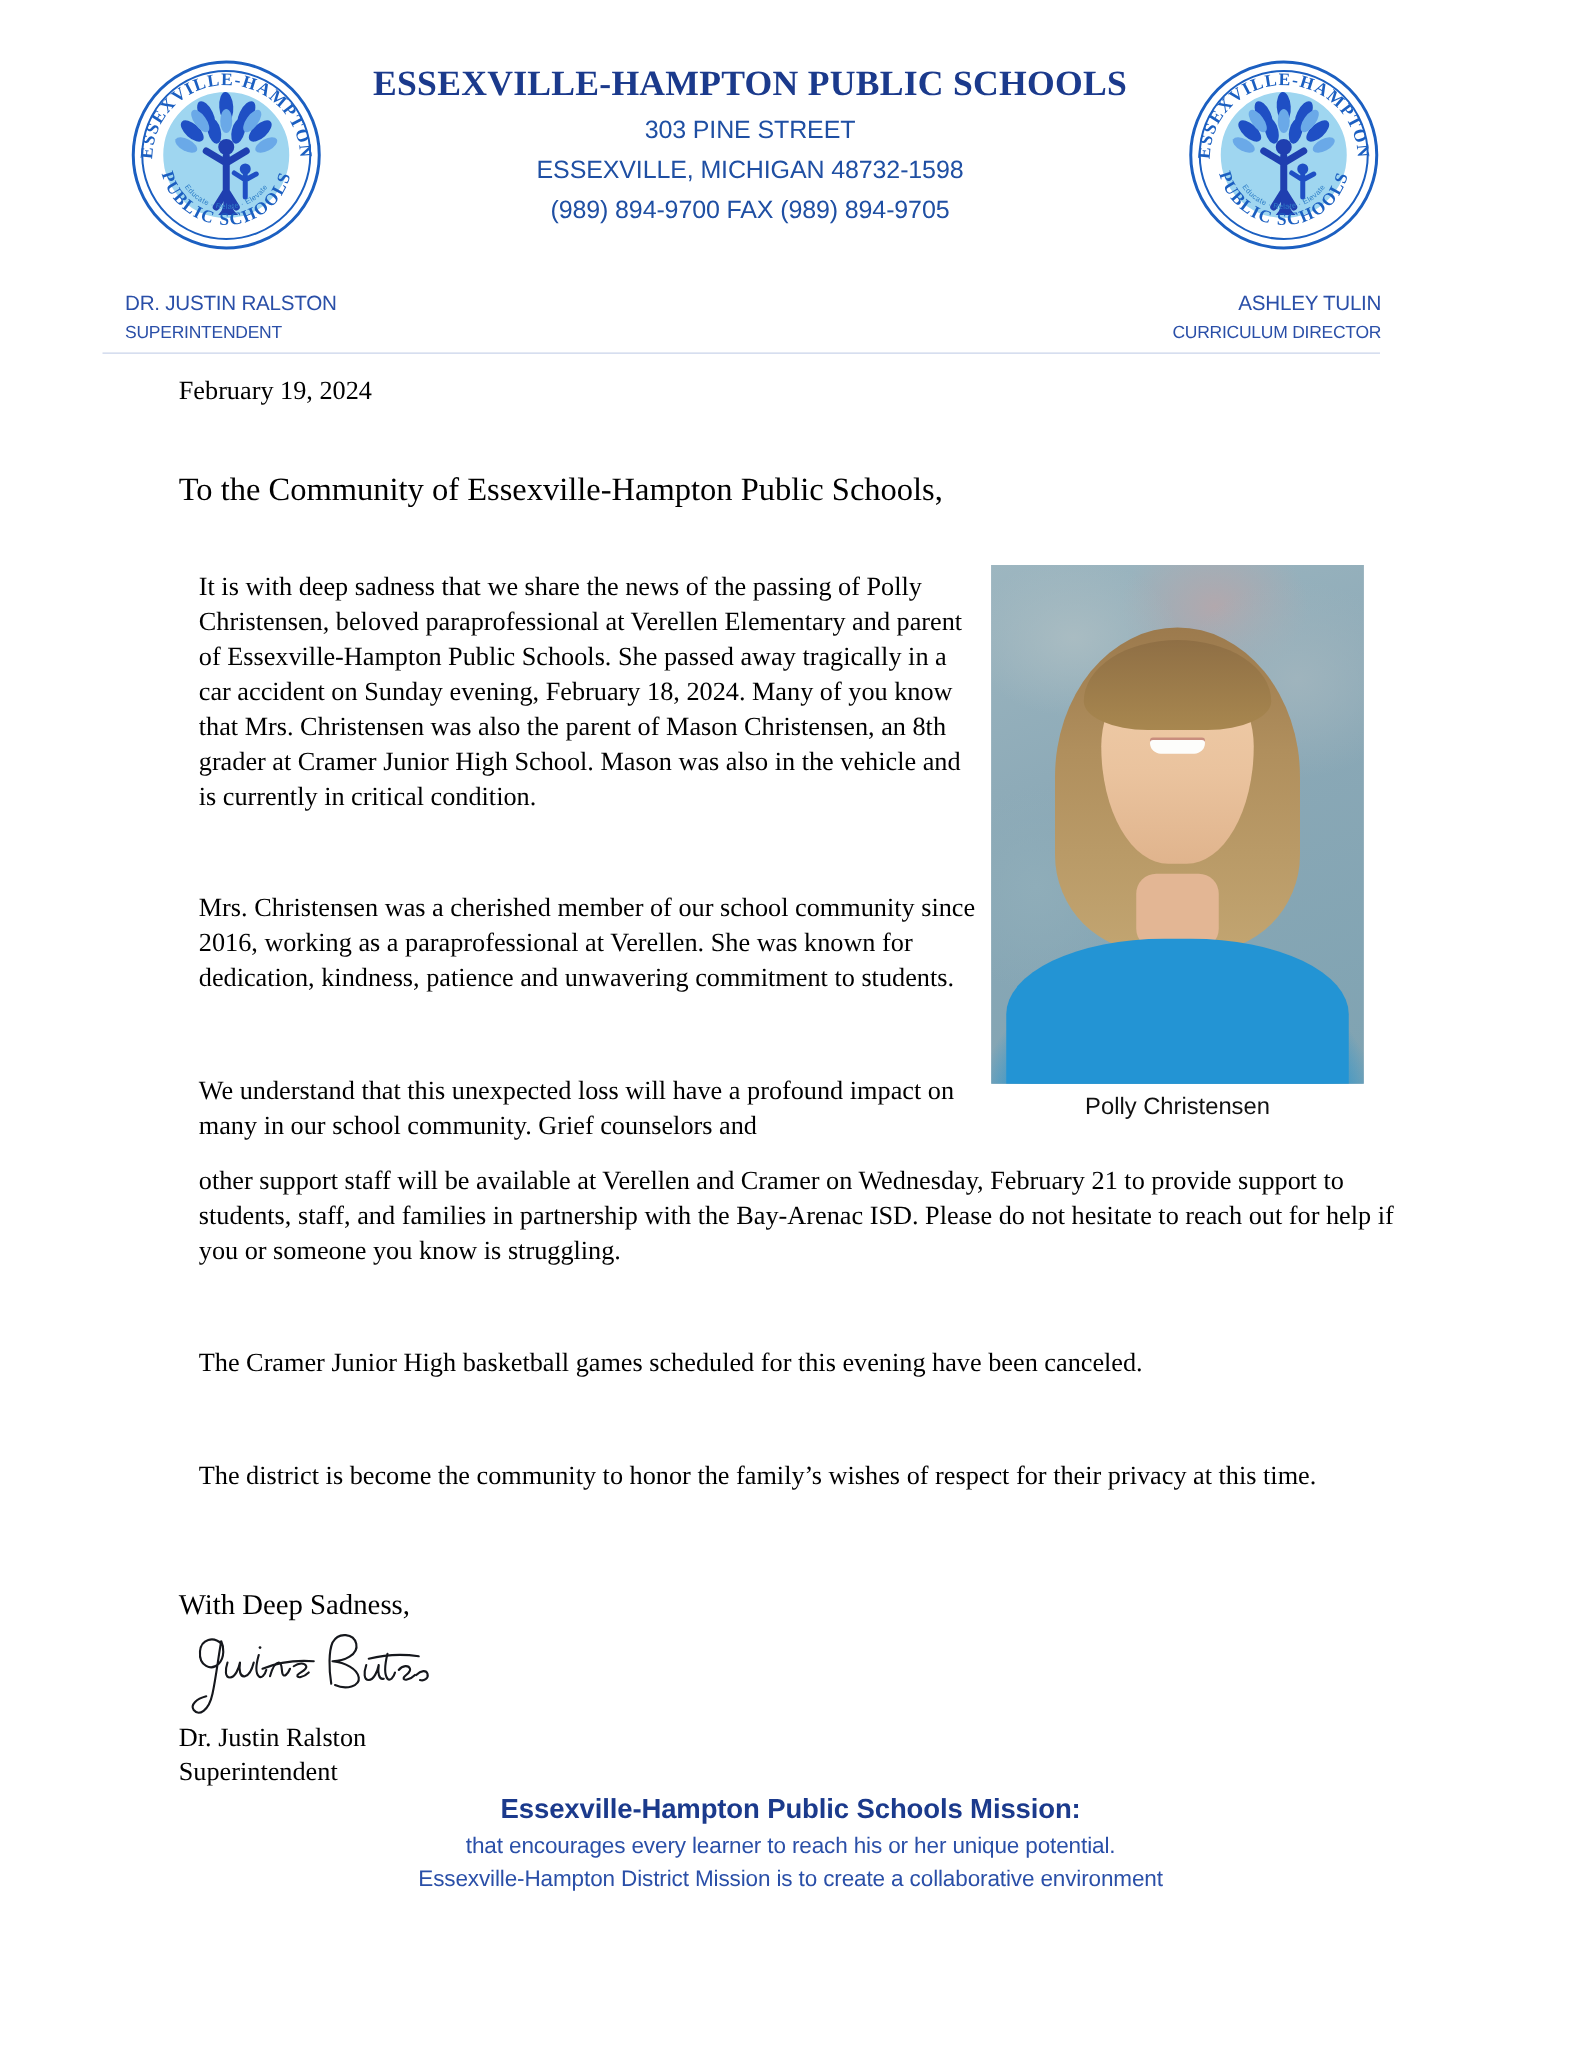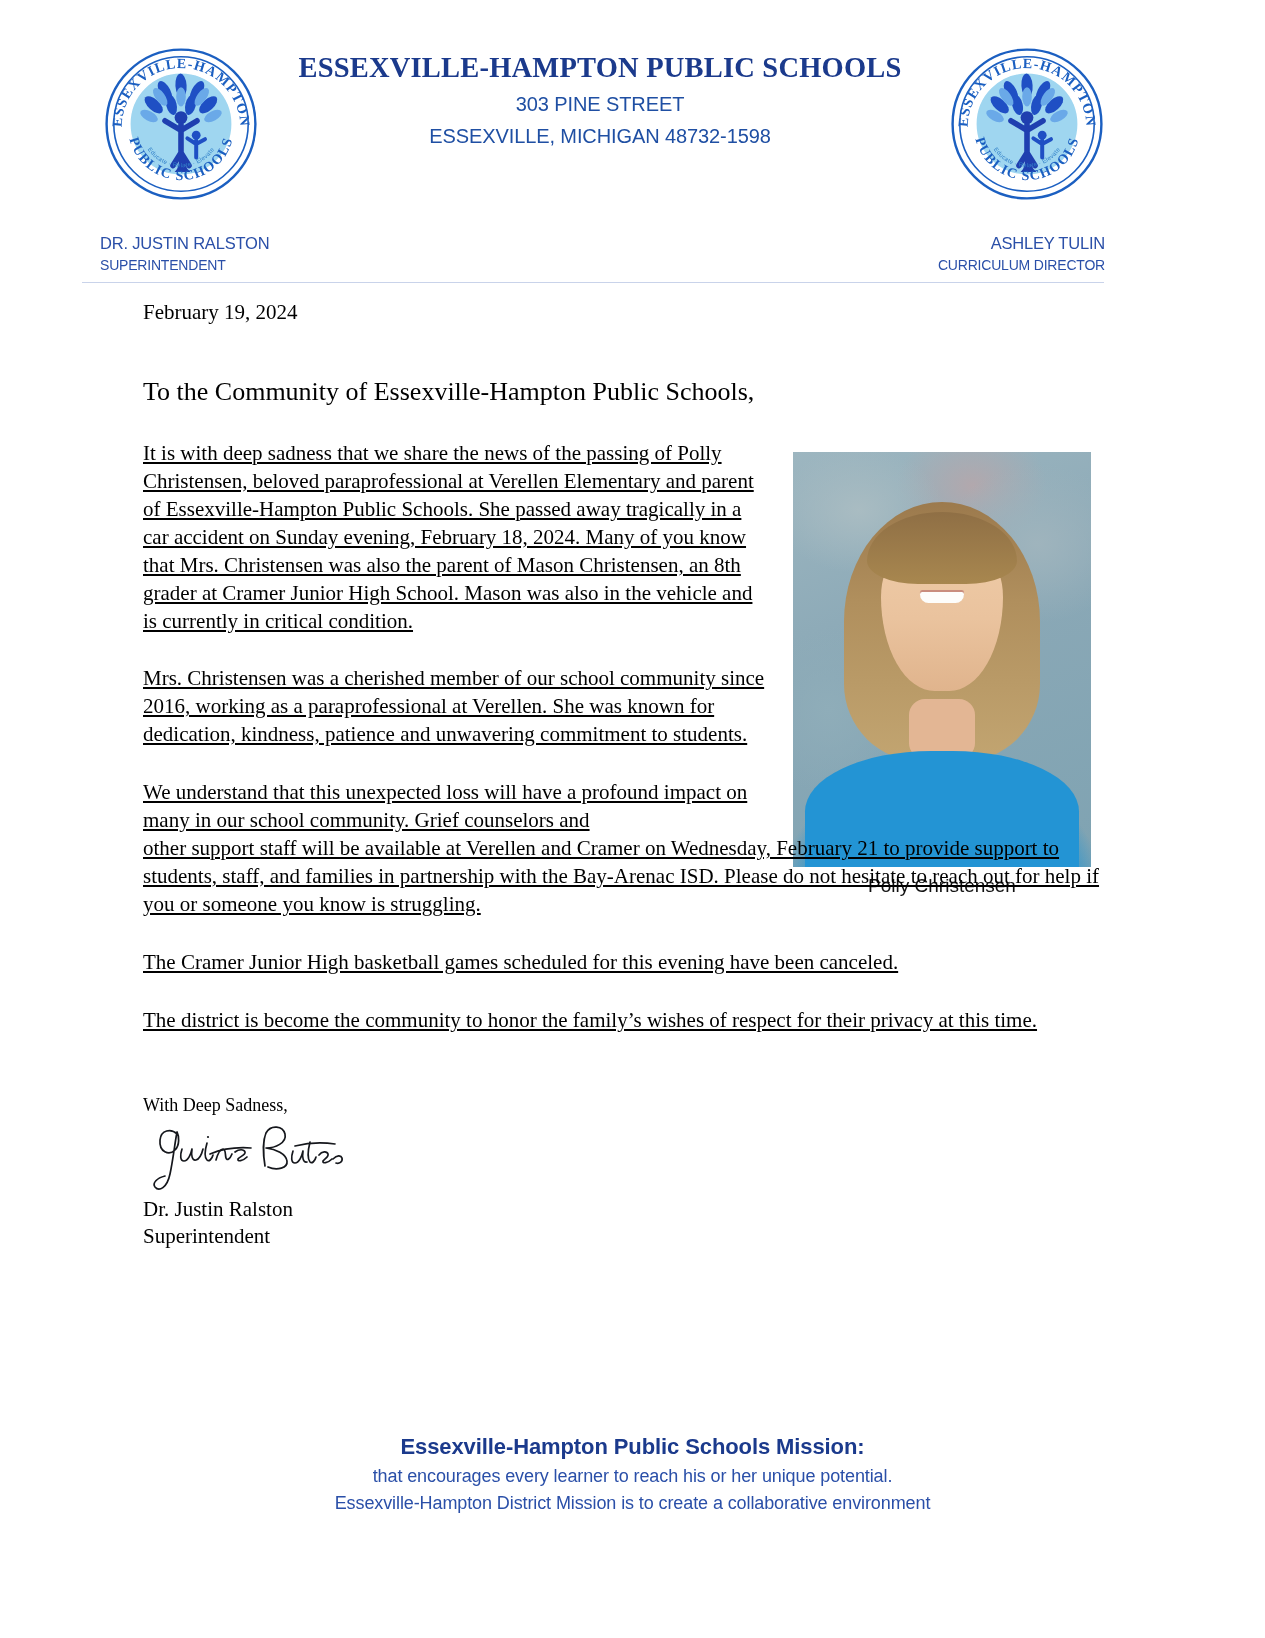--- a/index.html
+++ b/index.html
@@ -103,22 +103,21 @@
     font-size: 21px;
     margin-bottom: 0;
   }
   .salutation {
     font-size: 26px;
     margin-top: 52px;
   }
   p.para {
     font-size: 21px;
     line-height: 1.33;
-    margin: 0;
-    text-decoration: underline;
+    margin: 16px;
   }
   .gap-lg { height: 33px; }
   .gap-md { height: 30px; }
 
   
   .narrow { width: 628px; }
   .wide   { width: 960px; }
 
   
   .photo-block {
@@ -236,21 +235,21 @@
   }
   .photo-caption {
     margin-top: 8px;
     text-align: center;
     font-family: "Liberation Sans", "DejaVu Sans", sans-serif;
     font-size: 19px;
     color: #111;
   }
 
   
-  .signoff-label { font-size: 18px; }
+  .signoff-label { font-size: 23px; }
   .signature {
     margin-top: 2px;
     margin-left: 4px;
     width: 200px;
     height: 78px;
     display: block;
   }
   .sig-name { font-size: 21px; line-height: 1.28; }
 
   
@@ -324,20 +323,21 @@
       <text font-family="Liberation Sans, sans-serif" font-size="7.5" fill="#2f7fc8" letter-spacing="0.4">
         <textPath href="#arcMidL" startOffset="50%" text-anchor="middle">Educate · Relate · Elevate</textPath>
       </text>
     </svg>
   </div>
 
   <div class="head-center">
     <div class="district-name">ESSEXVILLE-HAMPTON PUBLIC SCHOOLS</div>
     <div class="addr-line">303 PINE STREET</div>
     <div class="addr-line">ESSEXVILLE, MICHIGAN 48732-1598</div>
+    <div class="addr-line">(989) 894-9700   FAX (989) 894-9705</div>
   </div>
 
   <div class="seal right">
     <svg viewBox="0 0 200 200" width="170" height="160" aria-hidden="true">
       <defs>
         <path id="arcTopR" d="M 26,104 A 74,74 0 0 1 174,104" fill="none"></path>
         <path id="arcBotR" d="M 34,104 A 66,66 0 0 0 166,104" fill="none"></path>
         <path id="arcMidR" d="M 50,104 A 50,50 0 0 0 150,104" fill="none"></path>
       </defs>
       <circle cx="100" cy="100" r="93" fill="#ffffff" stroke="#1b5fc1" stroke-width="3"></circle>

